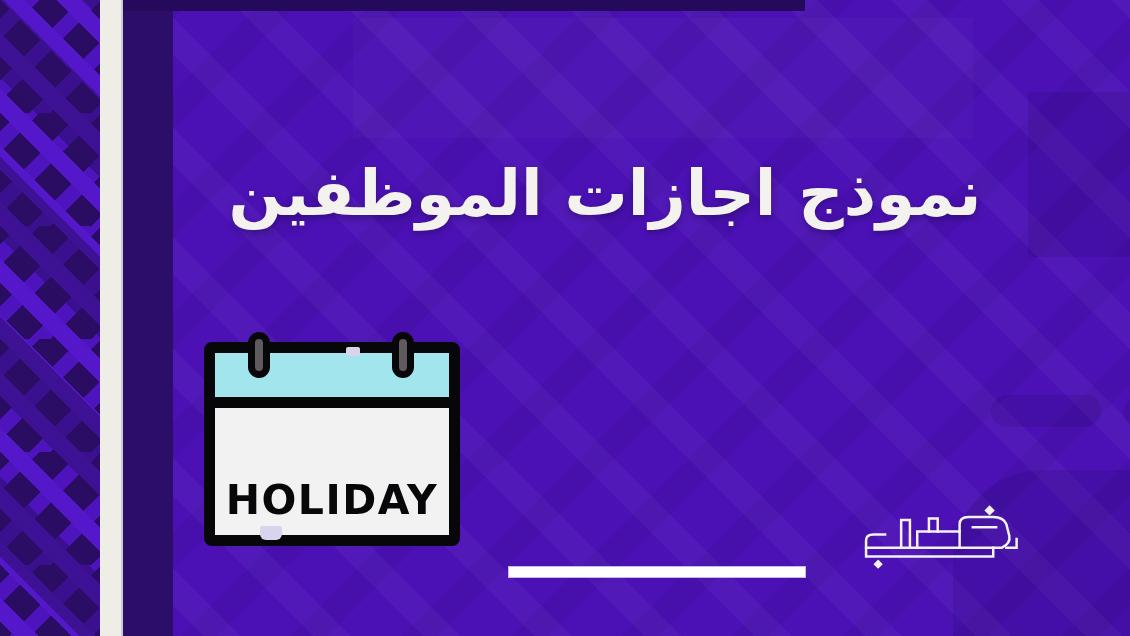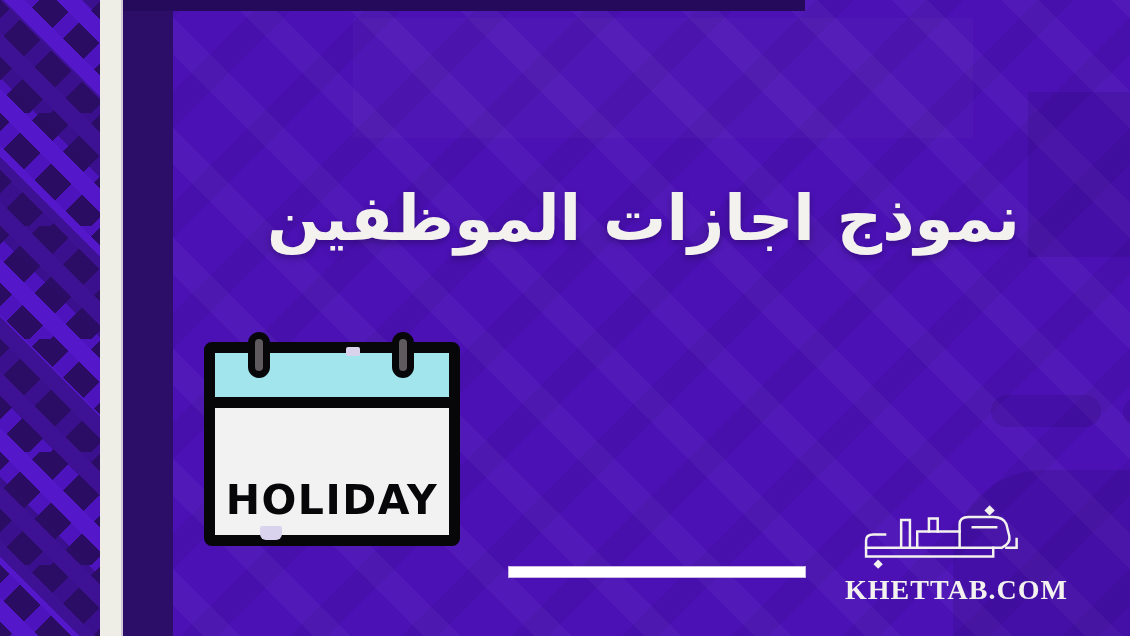--- a/index.html
+++ b/index.html
@@ -121,23 +121,23 @@
   .deco.d1 { left: 855px;  top: 92px;  width: 275px; height: 165px; }
   .deco.d4 { left: 818px;  top: 395px; width: 110px; height: 32px; border-radius: 16px; }
   .deco.d5 { left: 950px;  top: 398px; width: 180px; height: 28px; border-radius: 14px; }
   .deco.d6 { left: 780px;  top: 470px; width: 350px; height: 166px; border-radius: 90px 0 0 0; }
   .deco.d7 { left: 180px;  top: 18px;  width: 620px; height: 120px; background: rgba(255,255,255,0.022); }
 
   
   .headline {
     position: absolute;
     left: 190px;
-    top: 184px;
+    top: 159px;
     width: 830px;
-    text-align: right;
+    text-align: center;
     direction: rtl;
     color: #f4f2ee;
     font-family: "DejaVu Sans", sans-serif;
     font-weight: 700;
     font-size: 63px;
     line-height: 1.12;
     letter-spacing: 0px;
     text-shadow: 0 3px 7px rgba(0,0,0,0.28);
     z-index: 5;
     white-space: nowrap;
@@ -313,16 +313,15 @@
         <path d="M168 34 L200 34"></path>
 
         <path d="M214 62 L228 62 L228 50"></path>
       </g>
 
       <g fill="#f4f2ee">
         <rect x="186" y="6" width="10" height="10" transform="rotate(45 191 11)"></rect>
         <rect x="34" y="80" width="9" height="9" transform="rotate(45 38.5 84.5)"></rect>
       </g>
     </svg>
-    <div class="brand-name">KHETTAB.COM</div>
   </div>
 
 </div>
 
 </body></html>

